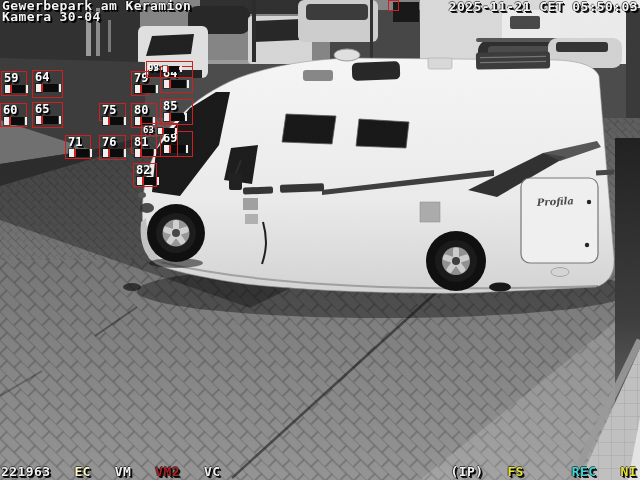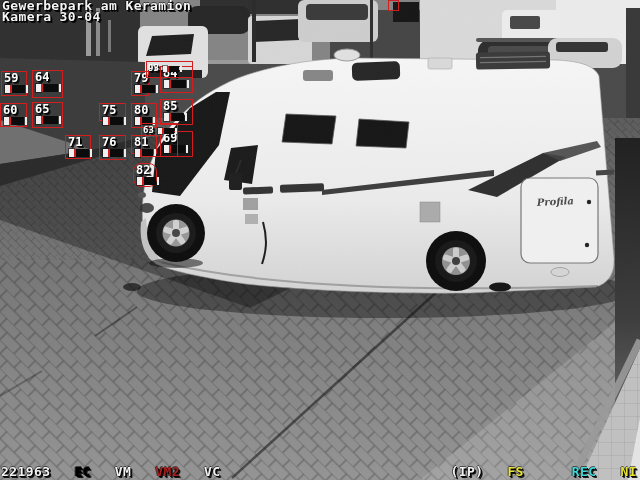--- a/index.html
+++ b/index.html
@@ -335,21 +335,21 @@
       </div>
       <div class="zone" style="left: 160px; top: 131px; width: 33px; height: 26px; border-color: rgb(209, 31, 31);">
         <span class="zone-label">69</span>
         <span class="zone-meter">
           <i class="m-white"></i>
           <i class="m-red"></i>
           <i class="m-bar" style="width:14px"></i>
           <i class="m-tick"></i>
         </span>
       </div>
-      <div class="zone" style="left: 133px; top: 163px; width: 24px; height: 24px; border-color: rgb(209, 31, 31); border-radius: 8px;">
+      <div class="zone" style="left: 133px; top: 163px; width: 24px; height: 24px; border-color: rgb(209, 31, 31);">
         <span class="zone-label">82</span>
         <span class="zone-meter">
           <i class="m-white"></i>
           <i class="m-red"></i>
           <i class="m-bar" style="width:12px"></i>
           <i class="m-tick"></i>
         </span>
       </div>
       <div class="zone zone--small" style="left: 146px; top: 61px; width: 47px; height: 17px; border-color: rgb(209, 31, 31);">
         <span class="zone-label">93</span>
@@ -367,16 +367,17 @@
           <i class="m-red"></i>
           <i class="m-bar" style="width:10px"></i>
           <i class="m-tick"></i>
         </span>
       </div>
       <div class="zone zone--small" style="left: 388px; top: 0px; width: 11px; height: 11px; border-color: rgb(209, 31, 31);"></div>
     </div>
 
 <div class="osd" id="osd-location">Gewerbepark am Keramion</div>
 <div class="osd" id="osd-camera">Kamera 30-04</div>
-<div class="osd" id="osd-footer-left"><span class="seg" style="color: rgb(242, 242, 242);">221963</span><span class="seg" style="color: #000000;">EC</span><span class="seg" style="color: rgb(242, 242, 242);">VM</span><span class="seg" style="color: rgb(168, 32, 32);">VM2</span><span class="seg" style="color: rgb(242, 242, 242);">VC</span></div>
+<div class="osd" id="osd-timestamp">2025-11-21 CET 05:50:03</div>
+<div class="osd" id="osd-footer-left"><span class="seg" style="color: rgb(242, 242, 242);">221963</span><span class="seg" style="color: #fef9c3;">EC</span><span class="seg" style="color: rgb(242, 242, 242);">VM</span><span class="seg" style="color: rgb(168, 32, 32);">VM2</span><span class="seg" style="color: rgb(242, 242, 242);">VC</span></div>
 <div class="osd" id="osd-footer-right"><span class="seg" style="color: rgb(242, 242, 242);">(IP)</span><span class="seg" style="color: rgb(232, 227, 52);">FS</span><span class="seg" style="color: rgb(63, 216, 216); padding-left: 24px;">REC</span><span class="seg" style="color: rgb(232, 227, 52);">NI</span></div>
 
 </div>
 
 </body></html>

